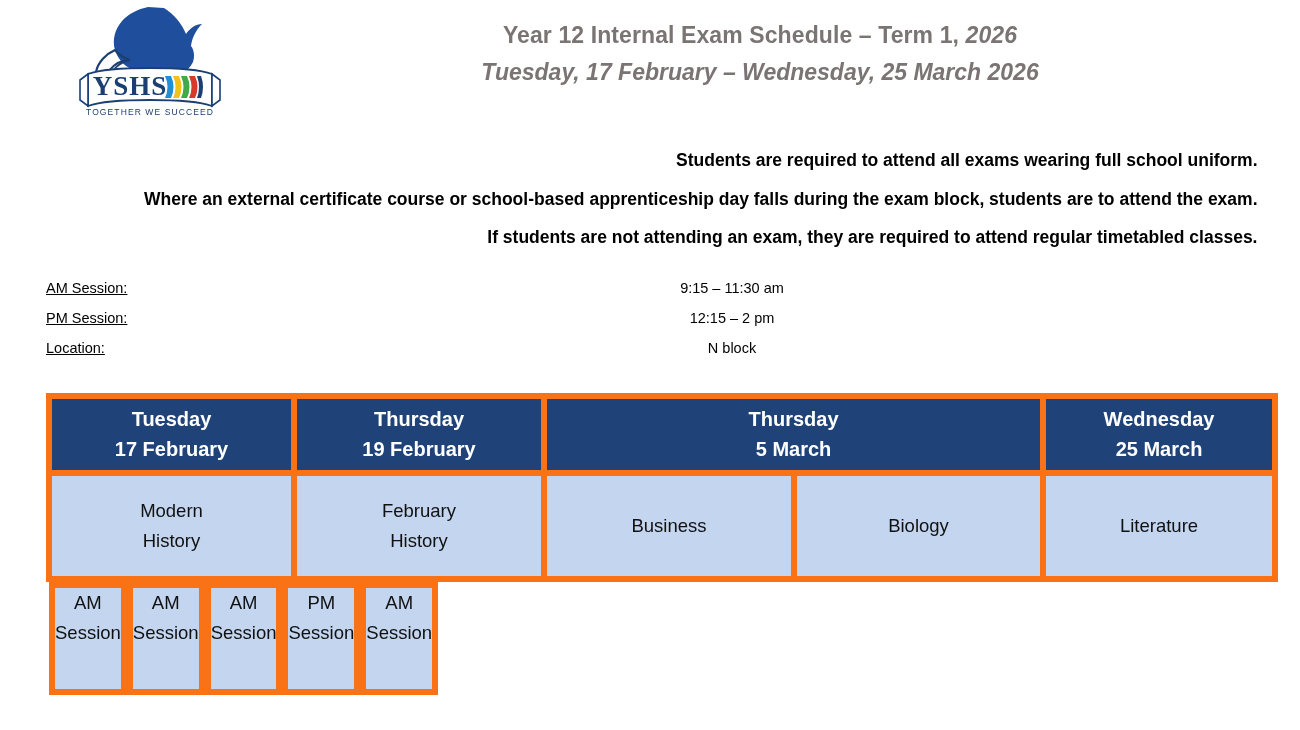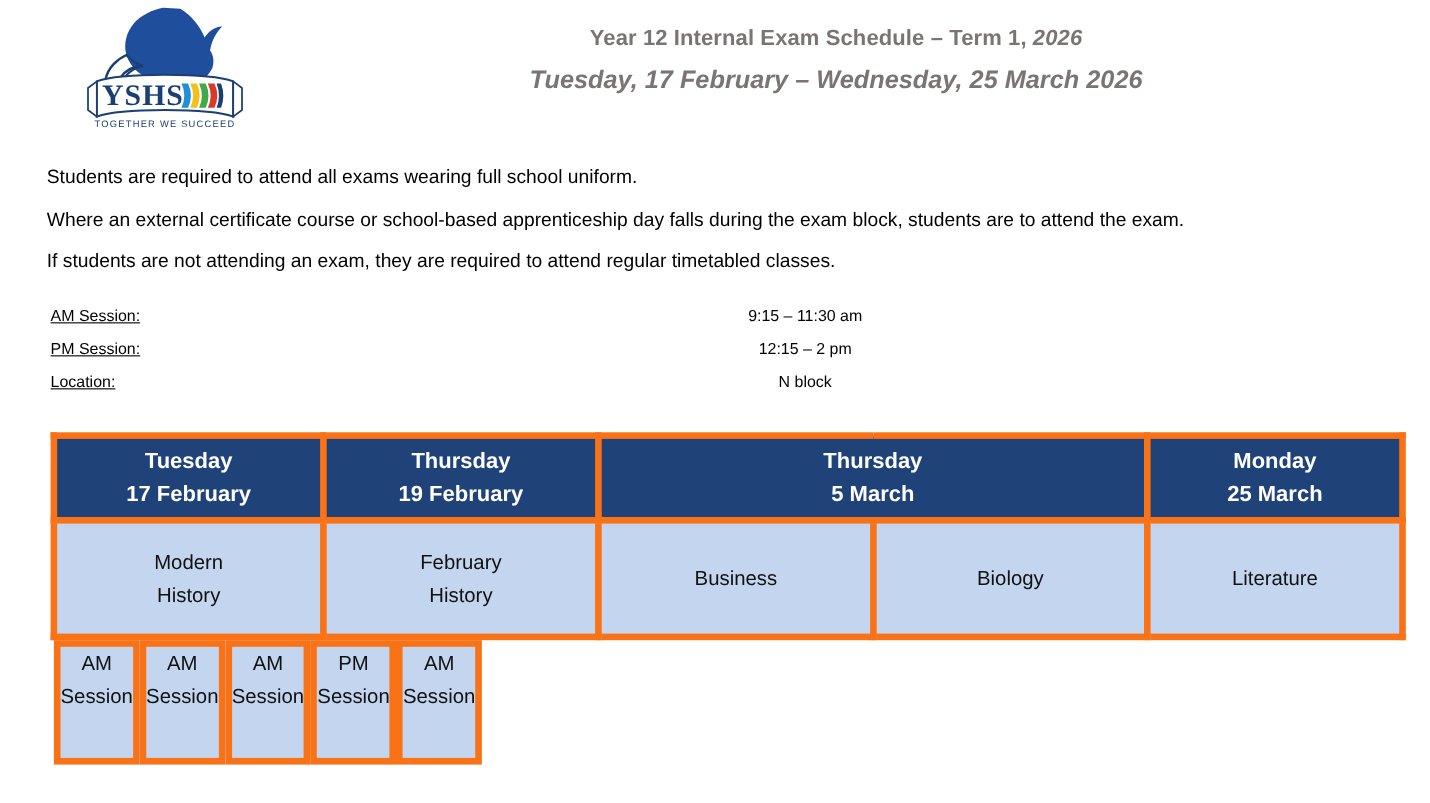--- a/index.html
+++ b/index.html
@@ -31,21 +31,21 @@
   }
 
   .title-block {
     position: absolute;
     left: 300px;
     top: 18px;
     width: 920px;
     text-align: center;
   }
   .doc-title {
-    font-size: 20px;
+    font-size: 23px;
     font-weight: bold;
     color: #7b7474;
     line-height: 34px;
     letter-spacing: .1px;
     white-space: nowrap;
   }
   .doc-title .yr {
     font-style: italic;
   }
   .doc-subtitle {
@@ -54,23 +54,23 @@
     font-style: italic;
     color: #7b7474;
     line-height: 40px;
     white-space: nowrap;
   }
 
   
   .notes {
     margin: 16px auto 0 auto;
     width: 1215px;
-    text-align: left;
+    text-align: right;
     font-size: 17.5px;
-    font-weight: normal;
+    font-weight: bold;
     line-height: 38.5px;
     color: #000;
   }
   .notes p { margin: 0; }
 
   
   .session-info {
     margin-top: 16px;
     margin-left: 46px;
     font-size: 14.5px;
@@ -213,21 +213,21 @@
         </th>
         <th>
           <div>Thursday</div>
           <div>19 February</div>
         </th>
         <th colspan="2">
           <div>Thursday</div>
           <div>5 March</div>
         </th>
         <th>
-          <div>Monday</div>
+          <div>Wednesday</div>
           <div>25 March</div>
         </th>
       </tr>
     </thead>
     <tbody>
       <tr class="subject-row">
         <td class="cell">
           <div>Modern</div>
           <div>History</div>
         </td>

